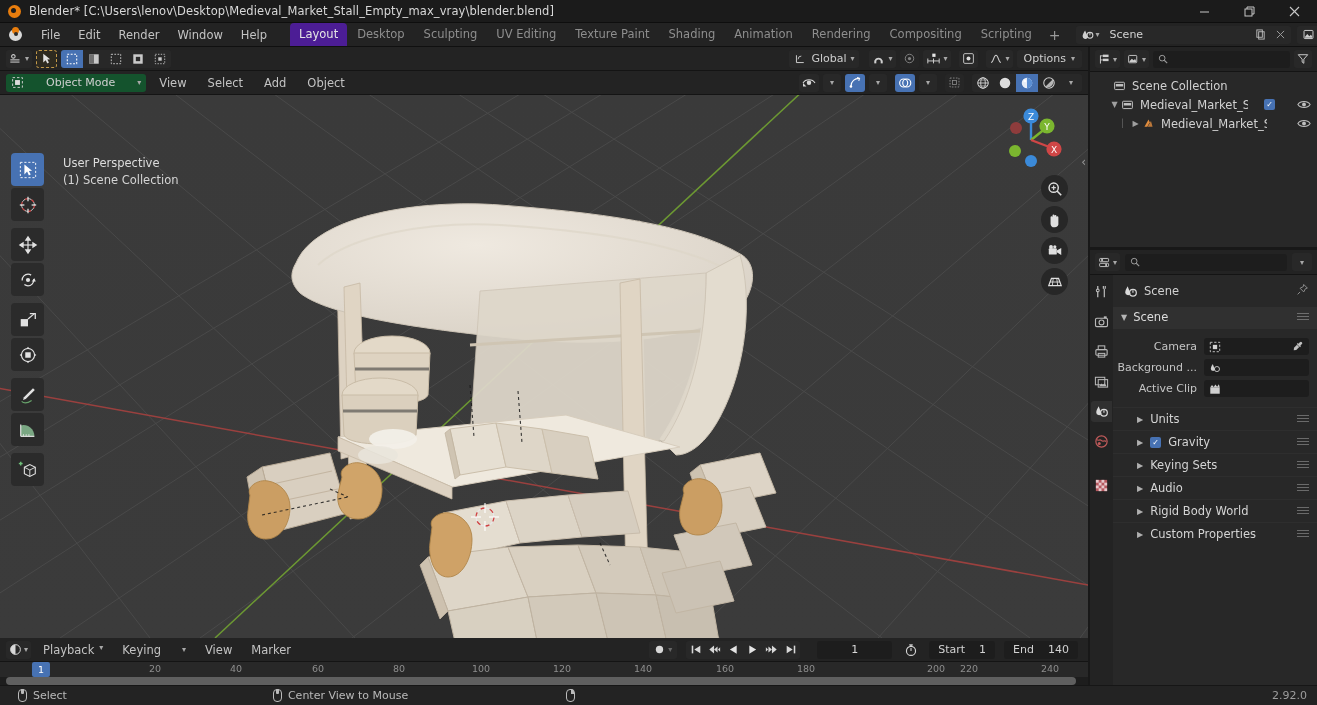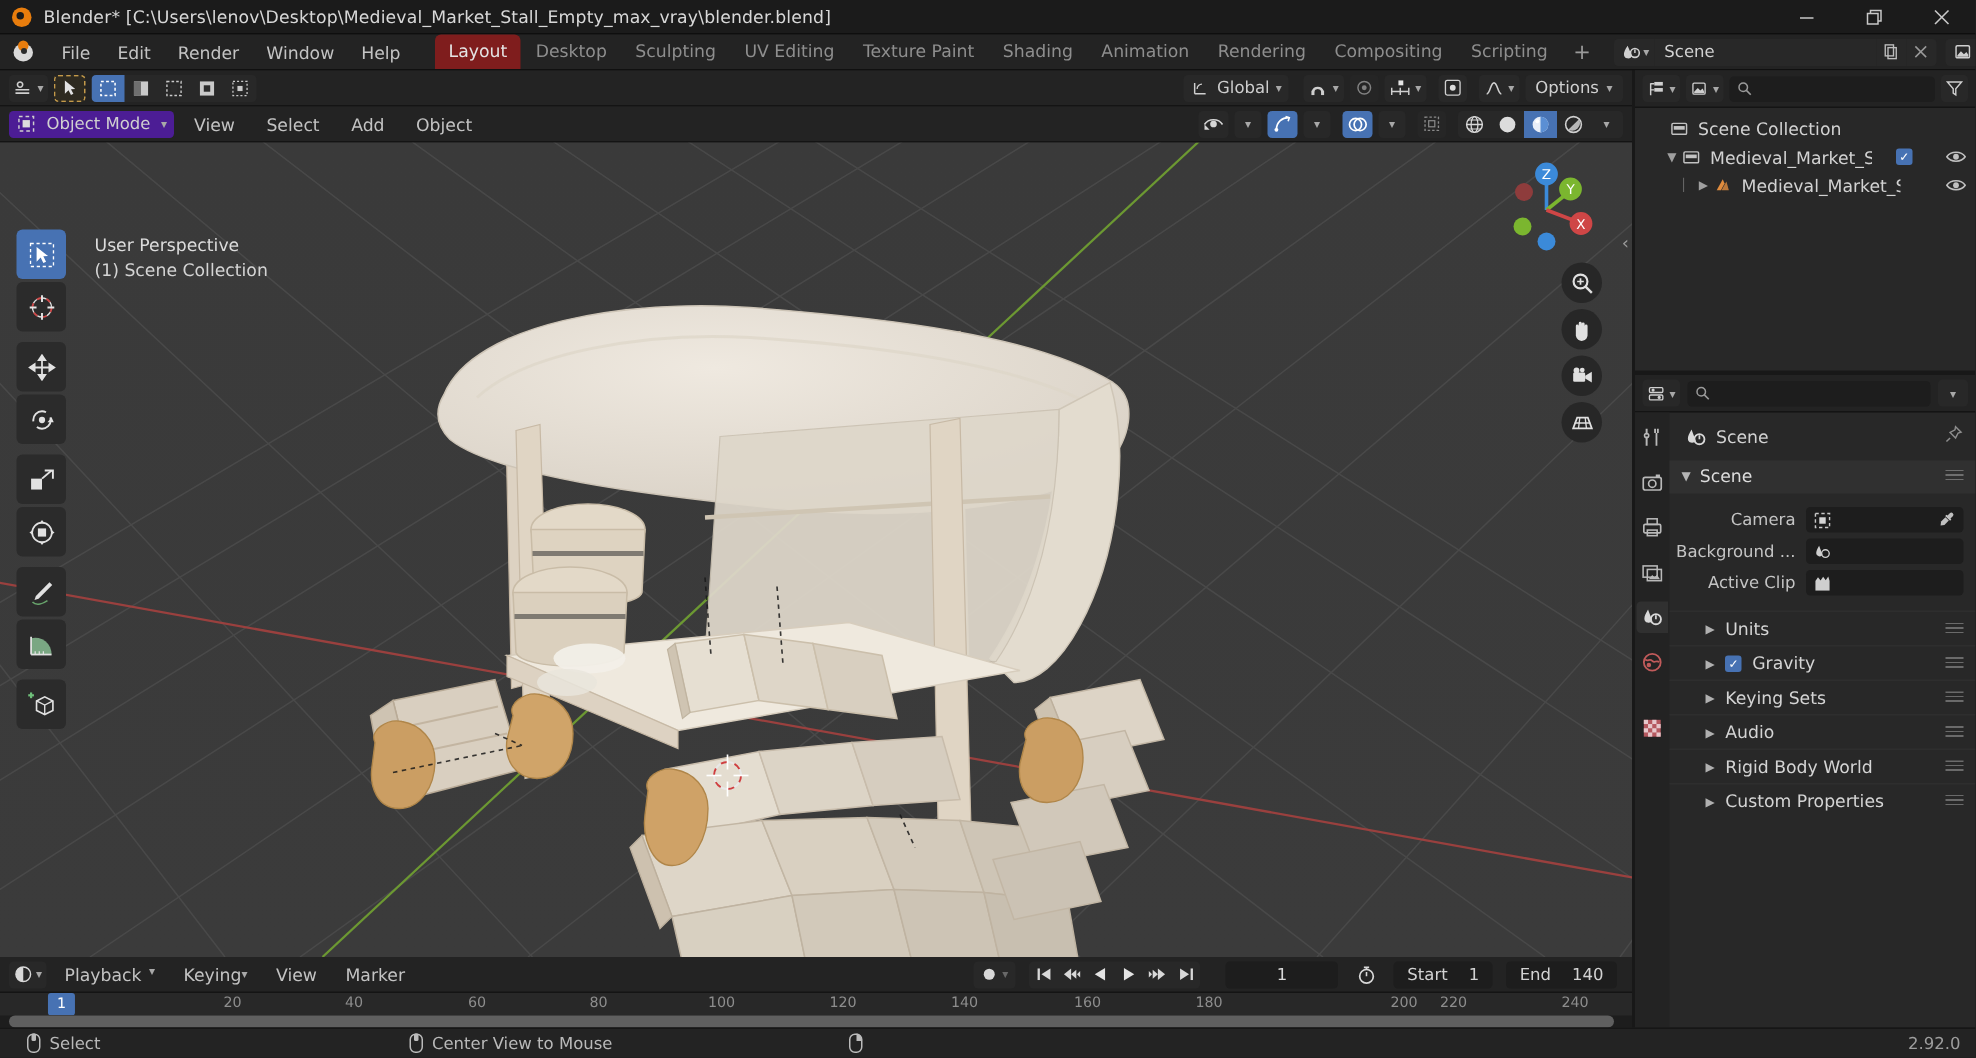--- a/index.html
+++ b/index.html
@@ -36,21 +36,21 @@
   .bl-icon .o1 { position:absolute; left:3px; top:5px; width:13px; height:12px; border-radius:50%; background:#d9d9d9; }
   .bl-icon .o2 { position:absolute; left:6px; top:3px; width:7px; height:7px; border-radius:50%; background:#e87d0d; }
   .bl-icon .o3 { position:absolute; left:8px; top:8px; width:4px; height:4px; border-radius:50%; background:#2b2b2b; }
   .menu-item {
     font-size: 11.5px; color: #c3c3c3; padding: 3px 9px; border-radius: 3px; white-space: nowrap;
   }
   .wstabs { display: flex; align-items: center; margin-left: 14px; gap: 1px; }
   .wstab {
     font-size: 11.5px; color: #8e8e8e; padding: 4px 9px 5px; border-radius: 4px 4px 0 0; white-space: nowrap;
   }
-  .wstab.active { background: #7f1d1d; color: #e4e4e4; }
+  .wstab.active { background: #4c1d95; color: #e4e4e4; }
   .wstab-plus { color:#9a9a9a; font-size: 14px; padding: 0 7px; }
   .scene-block { display:flex; align-items:center; margin-left: 8px; }
   .sb-idbtn {
     background:#282828; border-radius: 3px 0 0 3px; height:18px; display:flex; align-items:center;
     padding: 0 3px 0 5px; gap:2px; color:#c8c8c8;
   }
   .sb-field {
     background:#282828; height:18px; width:148px; display:flex; align-items:center;
     font-size: 11px; color:#d2d2d2; padding-left: 7px;
   }
@@ -74,21 +74,21 @@
   }
   .ico-btn {
     height:18px; min-width:18px; background:#282828; border-radius:3px;
     display:flex; align-items:center; justify-content:center; color:#cfcfcf; padding:0 3px;
   }
   .ico-btn.sel { background:#4772b3; color:#fff; }
   .ico-group { display:flex; background:#282828; border-radius:3px; overflow:hidden; }
   .ico-group > div { width:22px; height:18px; display:flex; align-items:center; justify-content:center; color:#c8c8c8; }
   .ico-group > div.on { background:#4772b3; color:#fff; }
   .mode-btn {
-    height:18px; background:#4c1d95; border-radius:3px; display:flex; align-items:center; gap:7px;
+    height:18px; background:#14532d; border-radius:3px; display:flex; align-items:center; gap:22px;
     padding:0 5px; font-size:11px; color:#d0d0d0;justify-content:space-between;
   }
   .vmenu { font-size:11.5px; color:#c3c3c3; padding:2px 8px; border-radius:3px; }
   .pill {
     height:18px; background:#282828; border-radius:3px; display:flex; align-items:center; gap:4px;
     padding:0 5px; font-size:11px; color:#cdcdcd;
   }
   .options-btn {
     height:18px; background:#282828; border-radius:3px; display:flex; align-items:center; gap:5px;
     padding:0 7px; font-size:11px; color:#d0d0d0; margin-left:auto; margin-right:6px;
@@ -1023,21 +1023,21 @@
         <svg width="13" height="13" viewBox="0 0 16 16">
             <circle cx="8" cy="8" r="6" fill="none" stroke="#d8d8d8" stroke-width="1.2"></circle>
             <path d="M8 2 A6 6 0 0 0 8 14 Z" fill="#d8d8d8"></path>
           </svg>
         <span class="chev" style="margin-left:2px">▾</span>
       </div>
       <div class="tl-menu" style="display:flex;align-items:flex-start;gap:5px">
         <span>Playback</span>
           <span class="chev">▾</span>
       </div>
-      <div class="tl-menu" style="display:flex;align-items:center;gap:0">
+      <div class="tl-menu" style="display:flex;align-items:center;gap:21px">
         <span>Keying</span>
           <span class="chev">▾</span>
       </div>
       <div class="tl-menu">View</div>
       <div class="tl-menu">Marker</div>
 
       <div style="flex:1"></div>
 
       <div class="tl-rec">
         <svg width="11" height="11" viewBox="0 0 12 12">

